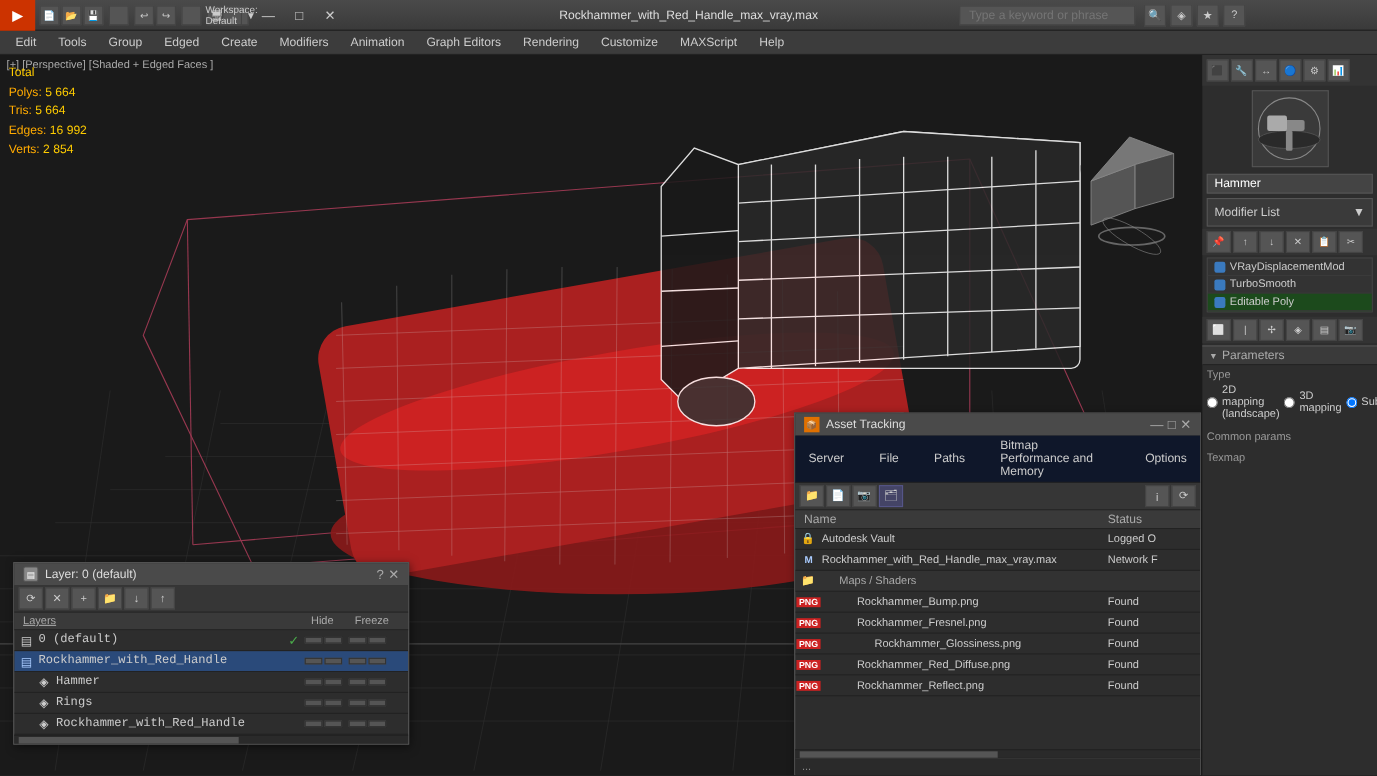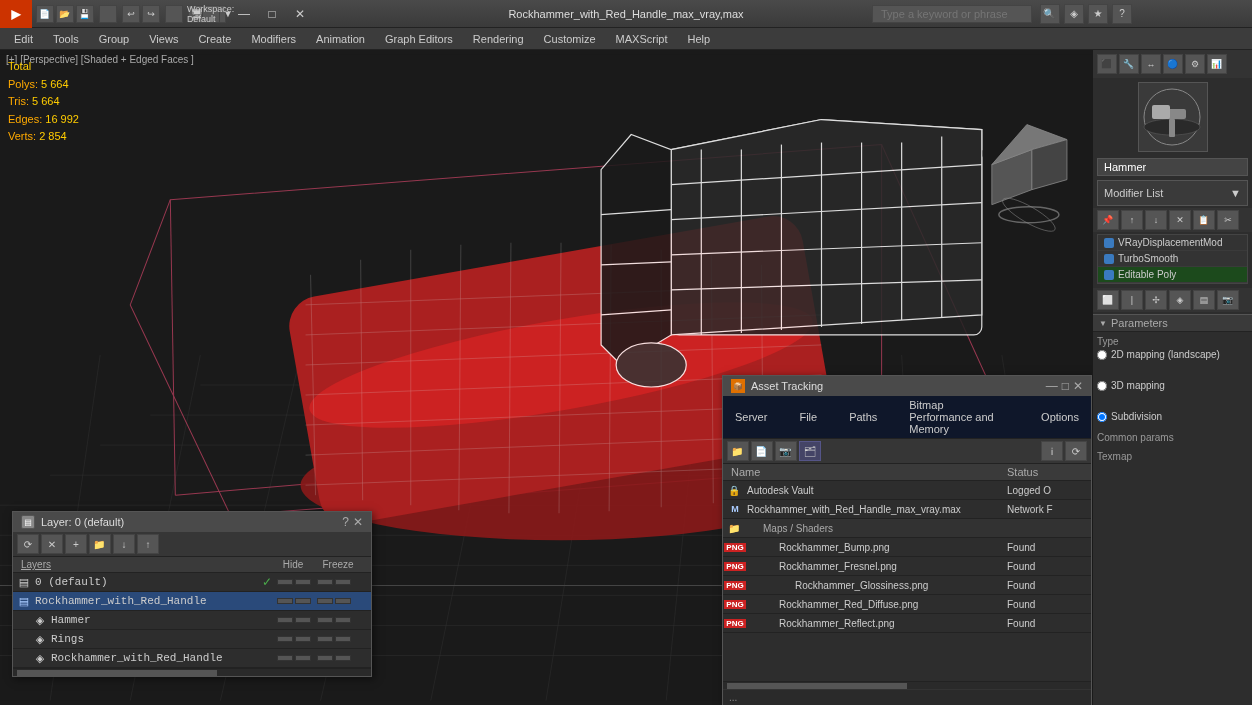--- a/index.html
+++ b/index.html
@@ -139,21 +139,21 @@
       font-size: 9px; color: #ccc; cursor: pointer;
     }
     .section-header {
       background: #3a3a3a; padding: 2px 6px; font-size: 11px; color: #aaa;
       border-top: 1px solid #555; border-bottom: 1px solid #222; margin-top: 2px;
       display: flex; align-items: center; gap: 4px;
     }
     .section-header .arrow { font-size: 8px; }
     .params-section { padding: 4px; }
     .params-section .param-label { font-size: 10px; color: #999; margin-bottom: 2px; }
-    .radio-group { display: flex; flex-direction: column; gap: 20px; margin: 2px 0; }
+    .radio-group { display: flex; flex-direction: row; gap: 4px; margin: 2px 0; }
     .radio-item { display: flex; align-items: center; gap: 4px; font-size: 10px; color: #ccc; }
     .radio-item input[type=radio] { width: 10px; height: 10px; }
     .common-params { padding: 4px; font-size: 10px; color: #999; }
 
     
     #layers-panel {
       position: absolute;
       left: 12px; bottom: 28px;
       width: 360px;
       background: #2d2d2d;
@@ -340,21 +340,21 @@
     <span>—</span>
     <span>□</span>
     <span class="close">✕</span>
   </div>
 </div>
 
 <div id="menu-bar">
   <div class="menu-item">Edit</div>
   <div class="menu-item">Tools</div>
   <div class="menu-item">Group</div>
-  <div class="menu-item">Views</div>
+  <div class="menu-item">Edged</div>
   <div class="menu-item">Create</div>
   <div class="menu-item">Modifiers</div>
   <div class="menu-item">Animation</div>
   <div class="menu-item">Graph Editors</div>
   <div class="menu-item">Rendering</div>
   <div class="menu-item">Customize</div>
   <div class="menu-item">MAXScript</div>
   <div class="menu-item">Help</div>
 </div>
 

